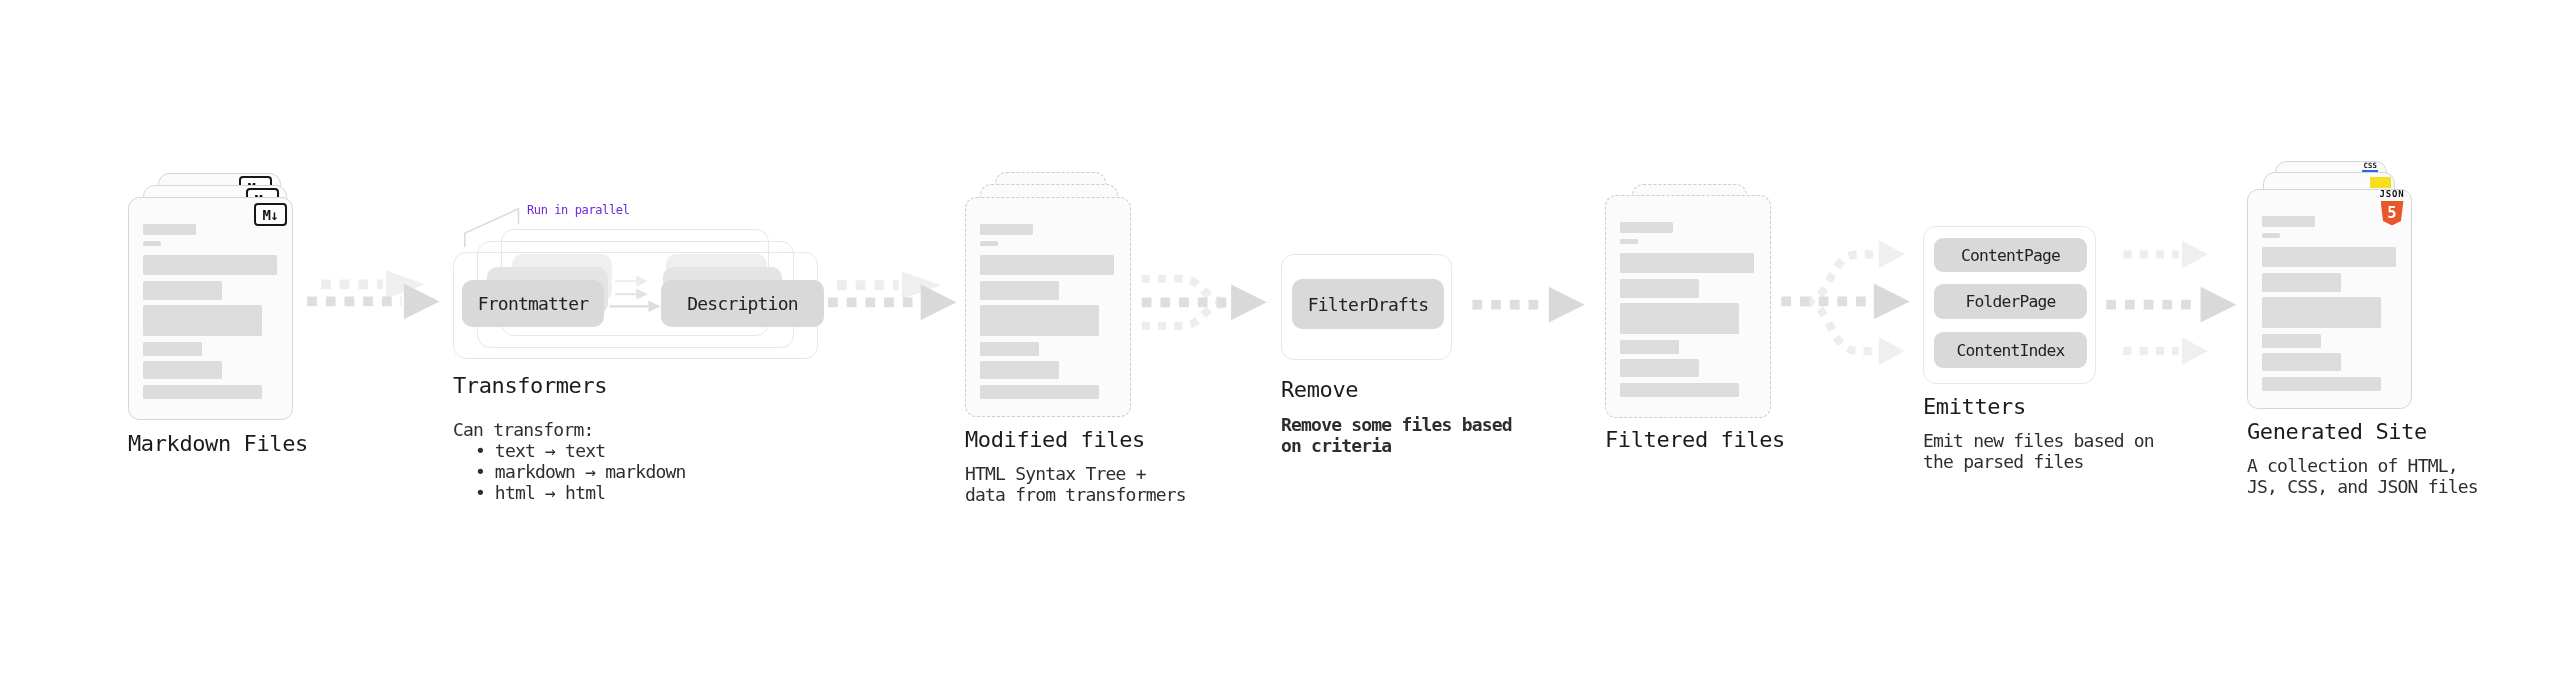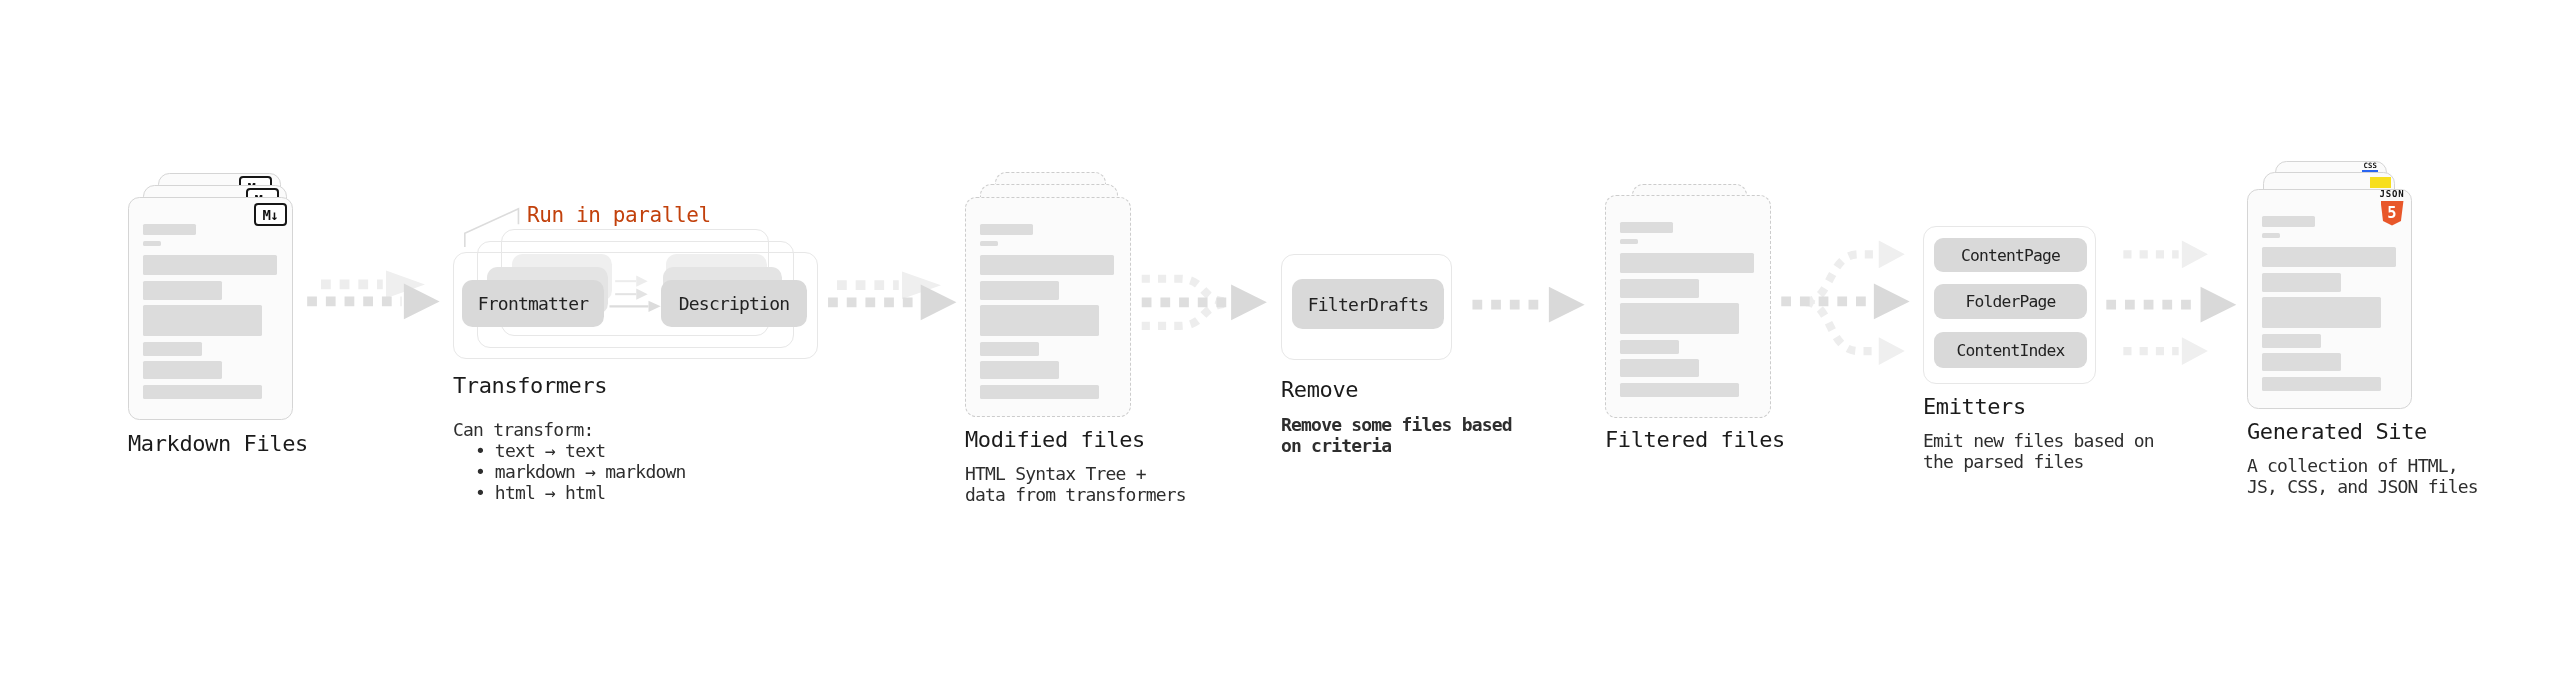--- a/index.html
+++ b/index.html
@@ -22,21 +22,21 @@
   .pill{position:absolute;background:#d9d9d9;border-radius:10.6px;display:flex;align-items:center;justify-content:center;
     color:#222;font-size:18px;letter-spacing:-0.8px;white-space:nowrap;}
   .pill.l2{background:#e4e4e4;}
   .pill.l3{background:#efefef;}
   .pill.sm{font-size:16.3px;border-radius:9px;}
   
   .label{position:absolute;font-size:22px;color:#1b1b1b;letter-spacing:-0.4px;white-space:nowrap;}
   .sub{position:absolute;font-size:18px;line-height:21px;color:#2e2e2e;letter-spacing:-0.8px;white-space:nowrap;}
   .sub .line{height:21px;}
   .bullet-line{height:21px;padding-left:22px;display:flex;gap:9.8px;}
-  .note{position:absolute;font-size:21px;color:#c2410c;letter-spacing:-0.4px;white-space:nowrap;}
+  .note{position:absolute;font-size:12px;color:#6d28d9;letter-spacing:-0.4px;white-space:nowrap;}
   
   .js-badge{position:absolute;width:21px;height:10.6px;}
   .css-badge{position:absolute;width:24.4px;height:11.4px;display:flex;flex-direction:column;align-items:center;text-align:right;}
   .css-badge .css-txt{font-size:7.3px;font-weight:bold;color:#111;line-height:6.5px;letter-spacing:0;}
   .css-badge .css-bar{width:16.3px;height:3.3px;margin-top:0.8px;}
   .html5{position:absolute;width:46px;height:37px;display:flex;flex-direction:column;align-items:center;}
   .html5 .html-txt{font-size:9px;font-weight:bold;color:#161616;letter-spacing:0.8px;line-height:9px;}
   .html5 .shield{width:23px;height:25px;margin-top:1.6px;display:flex;align-items:center;justify-content:center;
     clip-path:polygon(0% 0%,100% 0%,89% 82%,50% 100%,11% 82%);
     color:#ffffff;font-size:15.4px;font-weight:bold;}
@@ -128,21 +128,21 @@
     <div class="obox" style="left:501px;top:229px;width:268px;height:107px;"></div>
     <div class="obox" style="left:477px;top:241px;width:317px;height:107px;"></div>
     <div class="obox" style="left:453px;top:252px;width:365px;height:107px;"></div>
     <div class="note" style="left:527px;top:203px;">Run in parallel</div>
 
     <div class="pill l3" style="left:512px;top:254px;width:100px;height:47px;"></div>
     <div class="pill l3" style="left:666px;top:254px;width:101px;height:47px;"></div>
     <div class="pill l2" style="left:487px;top:267px;width:121px;height:47px;"></div>
     <div class="pill l2" style="left:663px;top:267px;width:119px;height:47px;"></div>
     <div class="pill" style="left:462px;top:280px;width:142px;height:47px;">Frontmatter</div>
-    <div class="pill" style="left:661px;top:280px;width:146px;height:47px;">Description</div>
+    <div class="pill" style="left:661px;top:280px;width:163px;height:47px;">Description</div>
 
     <div class="label" style="left:453px;top:373px;">Transformers</div>
     <div class="sub" style="left:453px;top:419px;">
       <div class="line">Can transform:</div>
       <div class="bullet-line">
         <span>•</span>
         <span>text → text</span>
       </div>
       <div class="bullet-line">
         <span>•</span>

